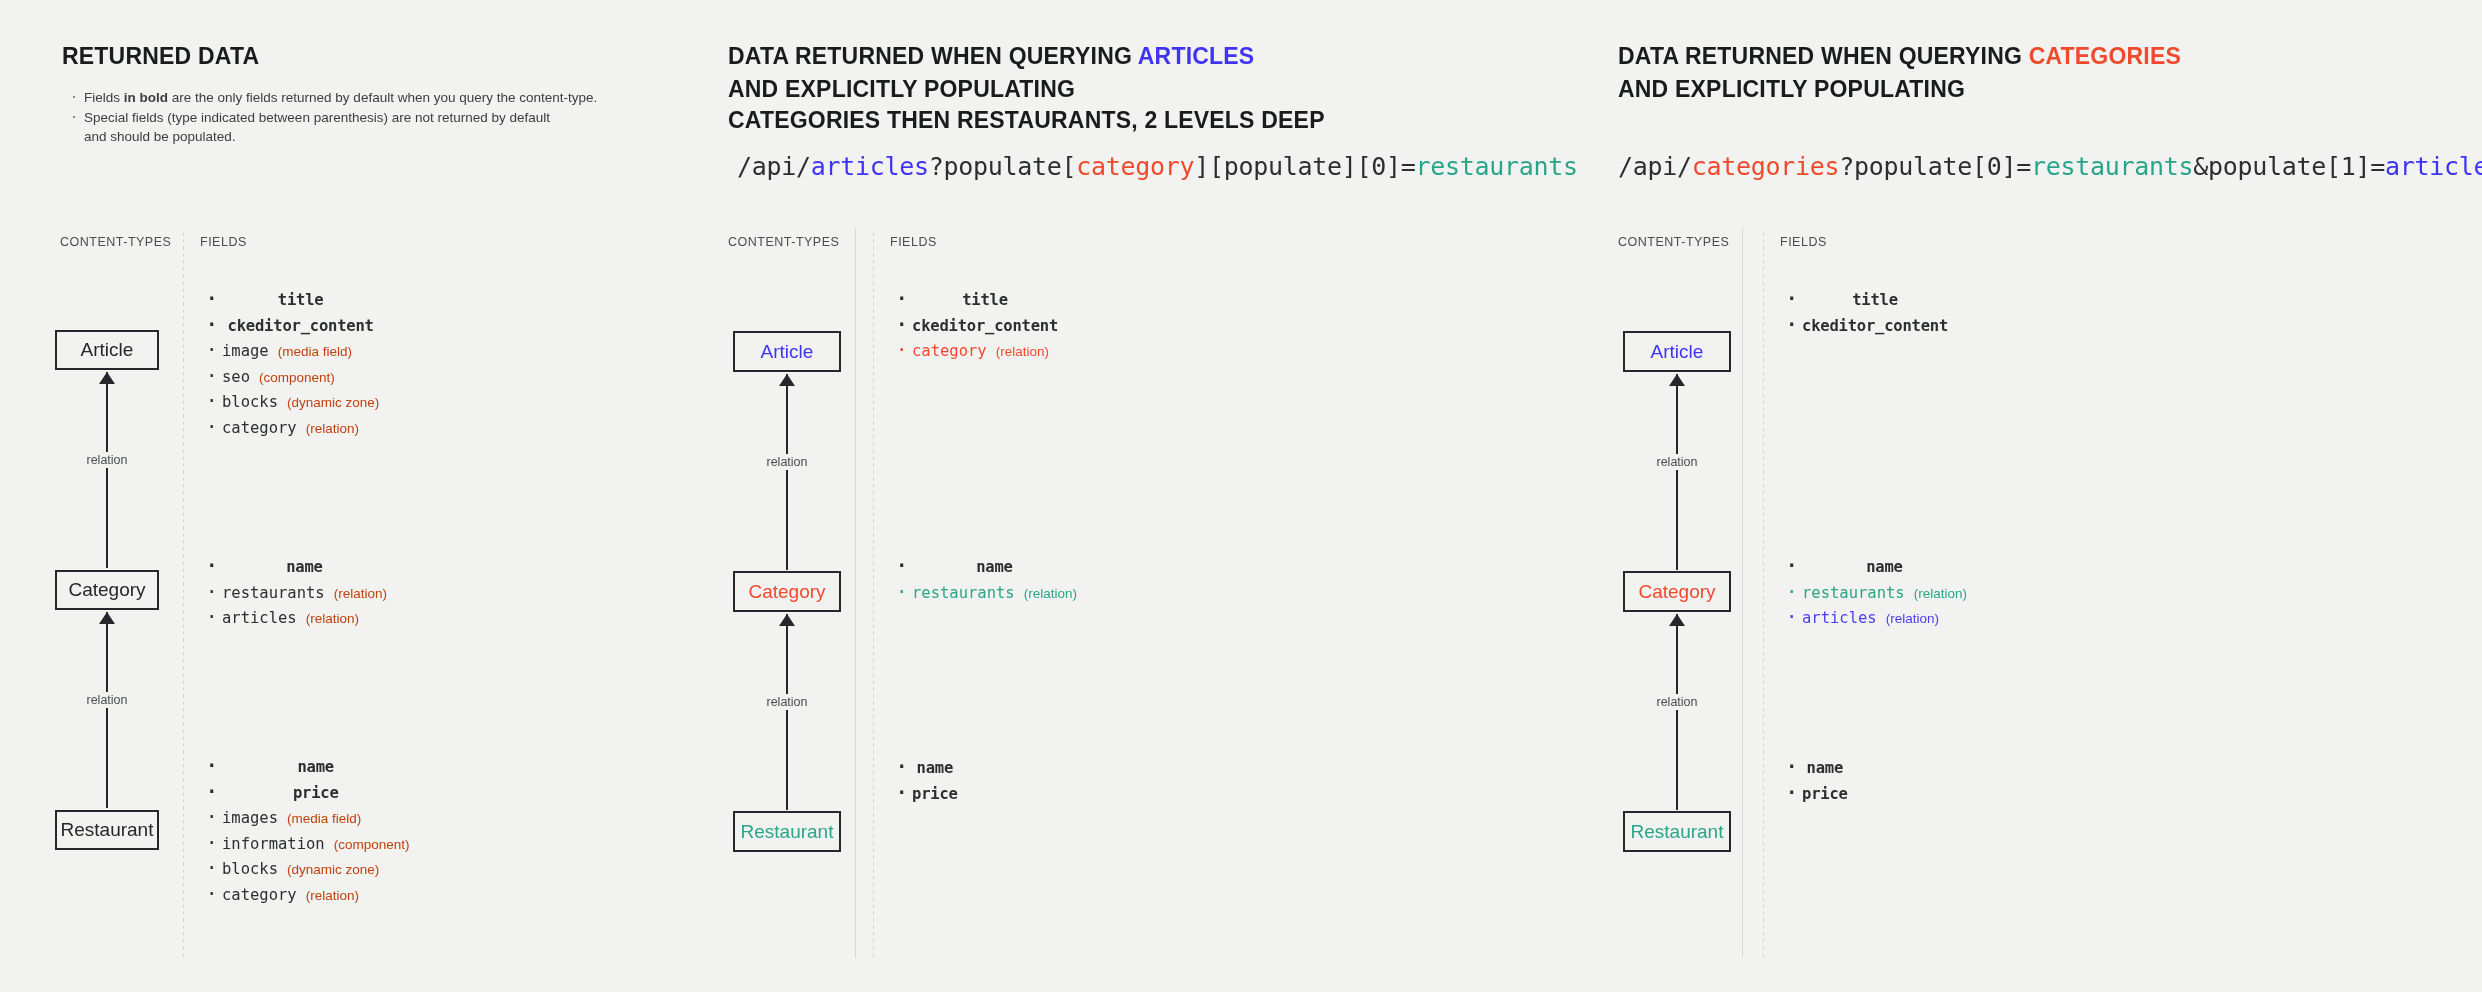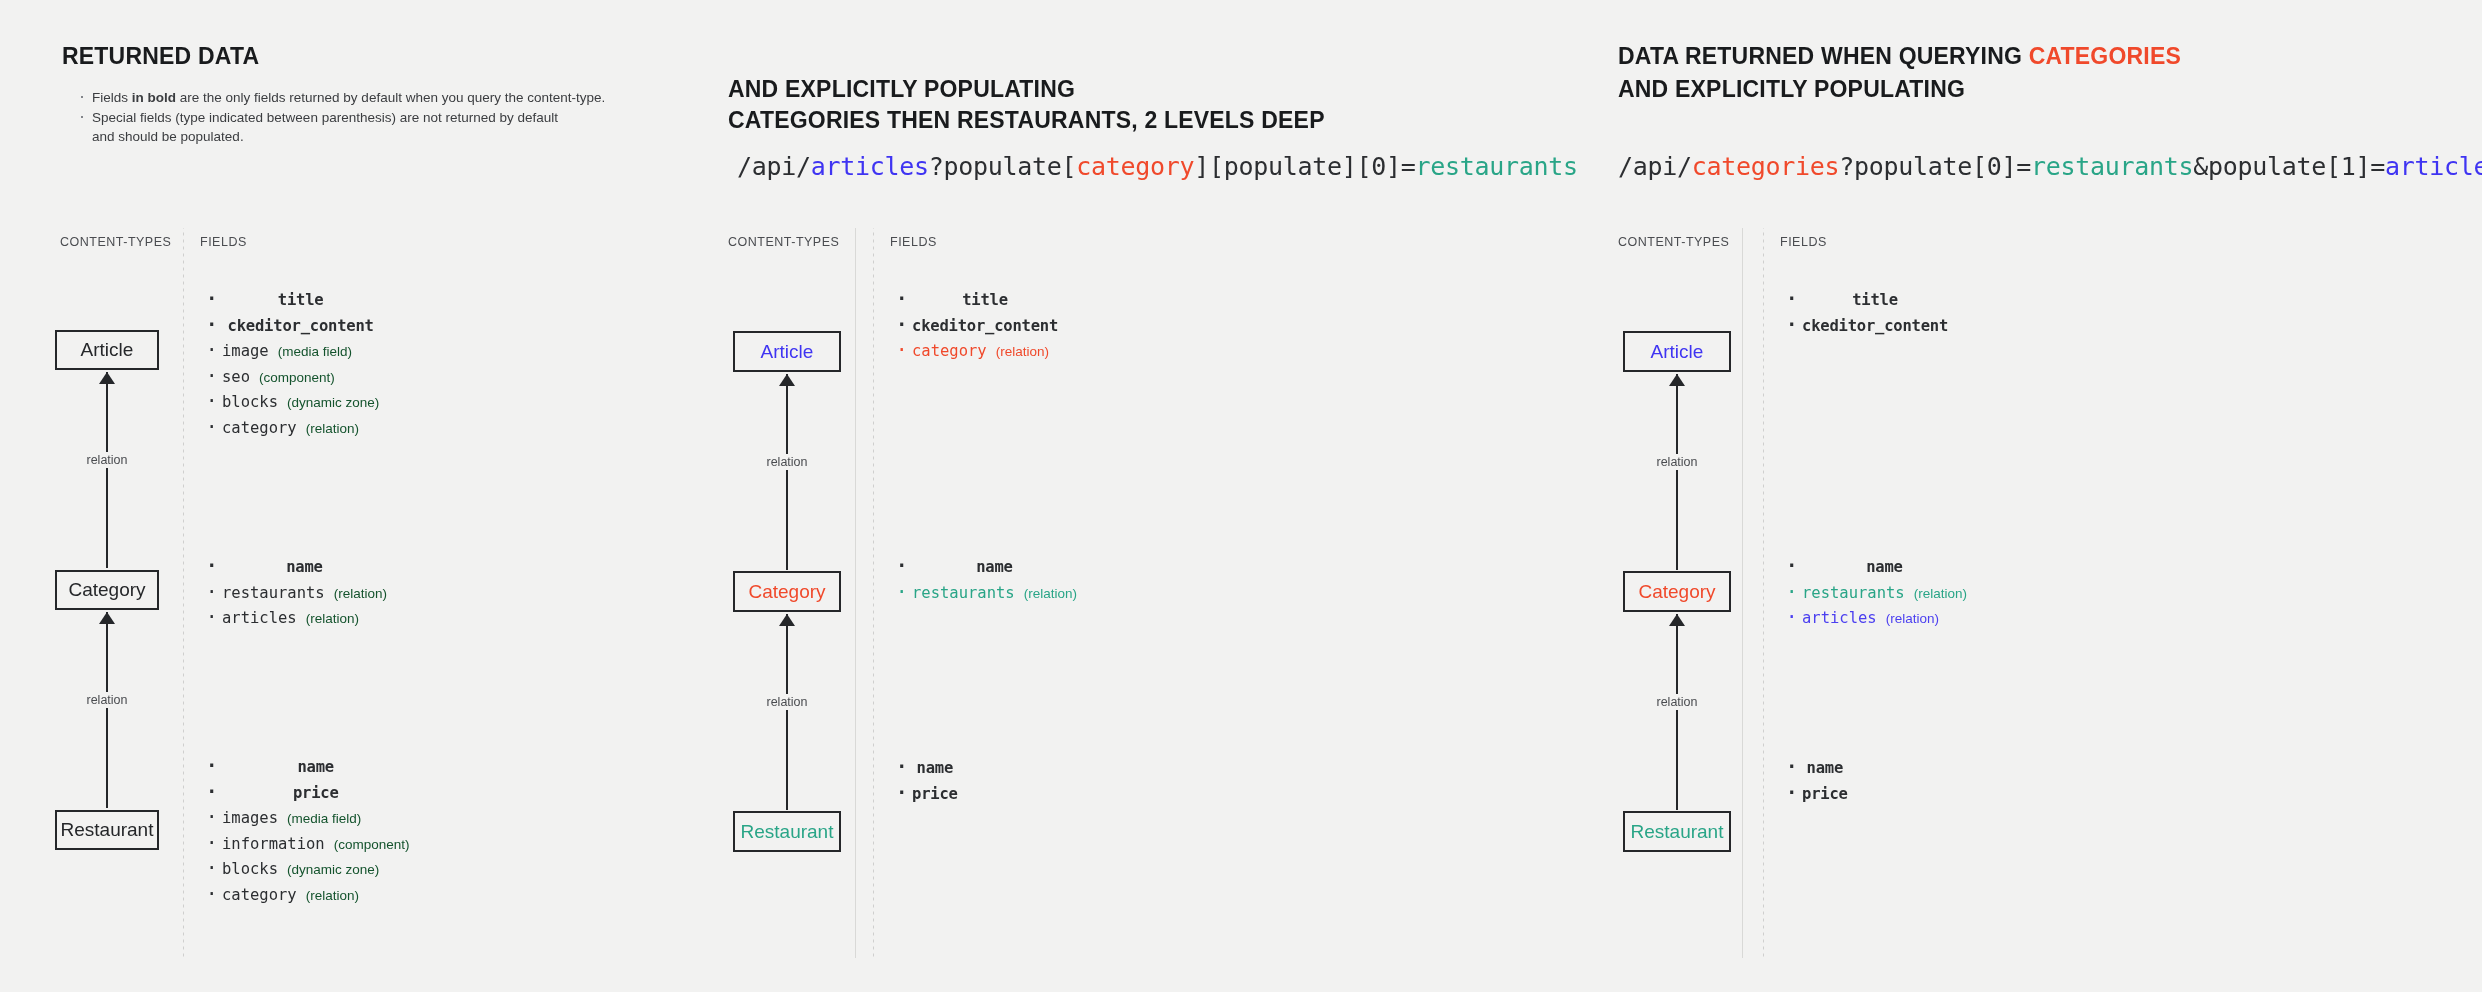--- a/index.html
+++ b/index.html
@@ -41,21 +41,21 @@
   .accent-red  { color: #f0492b; }
   .accent-green{ color: #29a587; }
 
   .bullets {
     position: absolute;
     font-size: 13.5px;
     line-height: 19px;
     color: #3b3d40;
   }
   .bullets ul { margin: 0; padding: 0 0 0 16px; list-style: none; }
-  .bullets li { position: relative; margin: 0 0 1px 12px; white-space: nowrap; }
+  .bullets li { position: relative; margin: 0 0 1px 4px; white-space: nowrap; }
   .bullets li:before {
     content: "·"; position: absolute; left: -13px; top: -1px;
     font-size: 18px; color: #70737a;
   }
   .bullets li .sub { display: block; padding-left: 0; }
 
   .apipath {
     position: absolute;
     font-family: "DejaVu Sans Mono", "Liberation Mono", monospace;
     font-size: 25px;
@@ -124,21 +124,21 @@
     white-space: nowrap;
   }
   .fields .row:before {
     content: "·"; position: absolute; left: -16px; top: -2px;
     font-size: 19px; line-height: 25.5px; color: inherit;
   }
   .fields .row.b { font-weight: bold; letter-spacing: -0.2px; text-align: center; }
   .fields .row .ftype {
     font-family: "Liberation Sans", sans-serif;
     font-size: 13.5px;
-    color: #14532d;
+    color: #c2410c;
     padding-left: 9px;
   }
   .fields .row.c-red   { color: #f0492b; }
   .fields .row.c-red   .ftype { color: #f0492b; }
   .fields .row.c-green { color: #29a587; }
   .fields .row.c-green .ftype { color: #29a587; }
   .fields .row.c-blue  { color: #4b3ff0; }
   .fields .row.c-blue  .ftype { color: #4b3ff0; }
 </style>
 </head>
@@ -204,20 +204,21 @@
         <div class="row"><span>information</span><span class="ftype">(component)</span></div>
         <div class="row"><span>blocks</span><span class="ftype">(dynamic zone)</span></div>
         <div class="row"><span>category</span><span class="ftype">(relation)</span></div>
       </div>
   </div>
 
   <div class="col-sep sep-a"></div>
 
   <div class="col col-2">
 
+    <div class="heading" style="left:0px; top:40px;"><span>DATA RETURNED WHEN QUERYING </span><span class="accent-blue">ARTICLES</span></div>
     <div class="heading" style="left:0px; top:73px;">AND EXPLICITLY POPULATING</div>
     <div class="heading" style="left:0px; top:104px;">CATEGORIES THEN RESTAURANTS, 2 LEVELS DEEP</div>
 
     <div class="apipath" style="left:9px; top:152px;"><span>/api/</span><span class="accent-blue">articles</span><span>?populate[</span><span class="accent-red">category</span><span>][populate][0]=</span><span class="accent-green">restaurants</span></div>
 
     <div class="coltitle" style="left:0px; top:235px;">CONTENT-TYPES</div>
     <div class="coltitle" style="left:162px; top:235px;">FIELDS</div>
     <div class="dotted" style="left:145px;"></div>
 
     <div class="node" style="left:5px; top:331px; width:108px; height:41px;">

